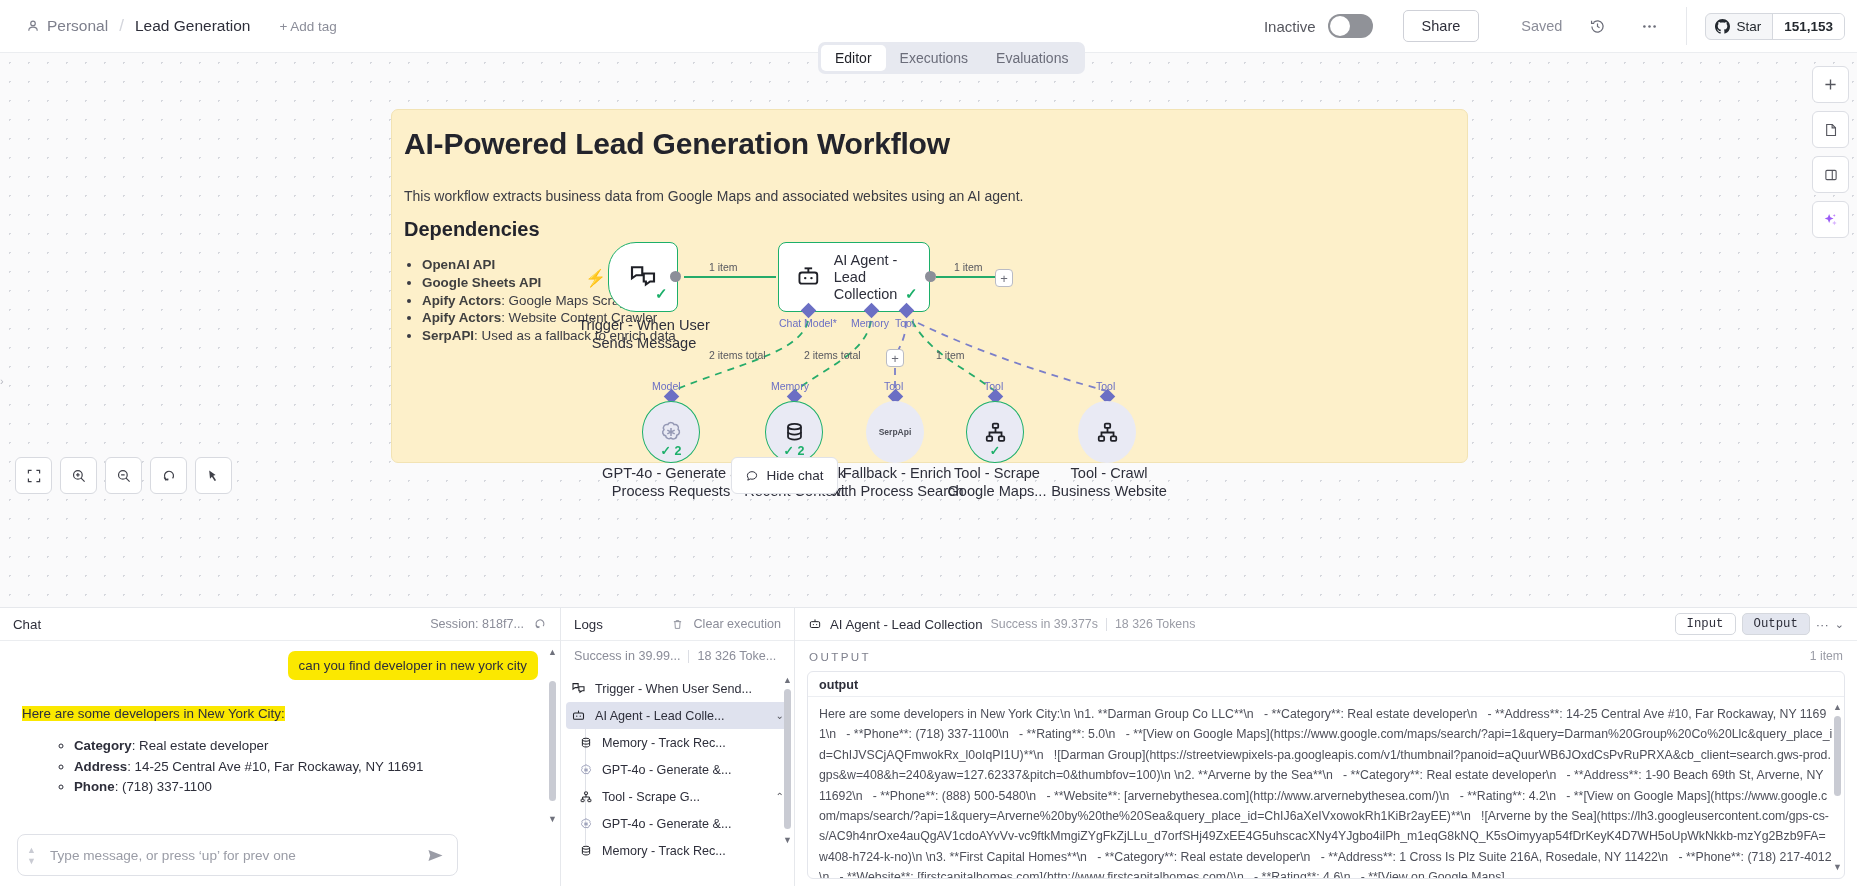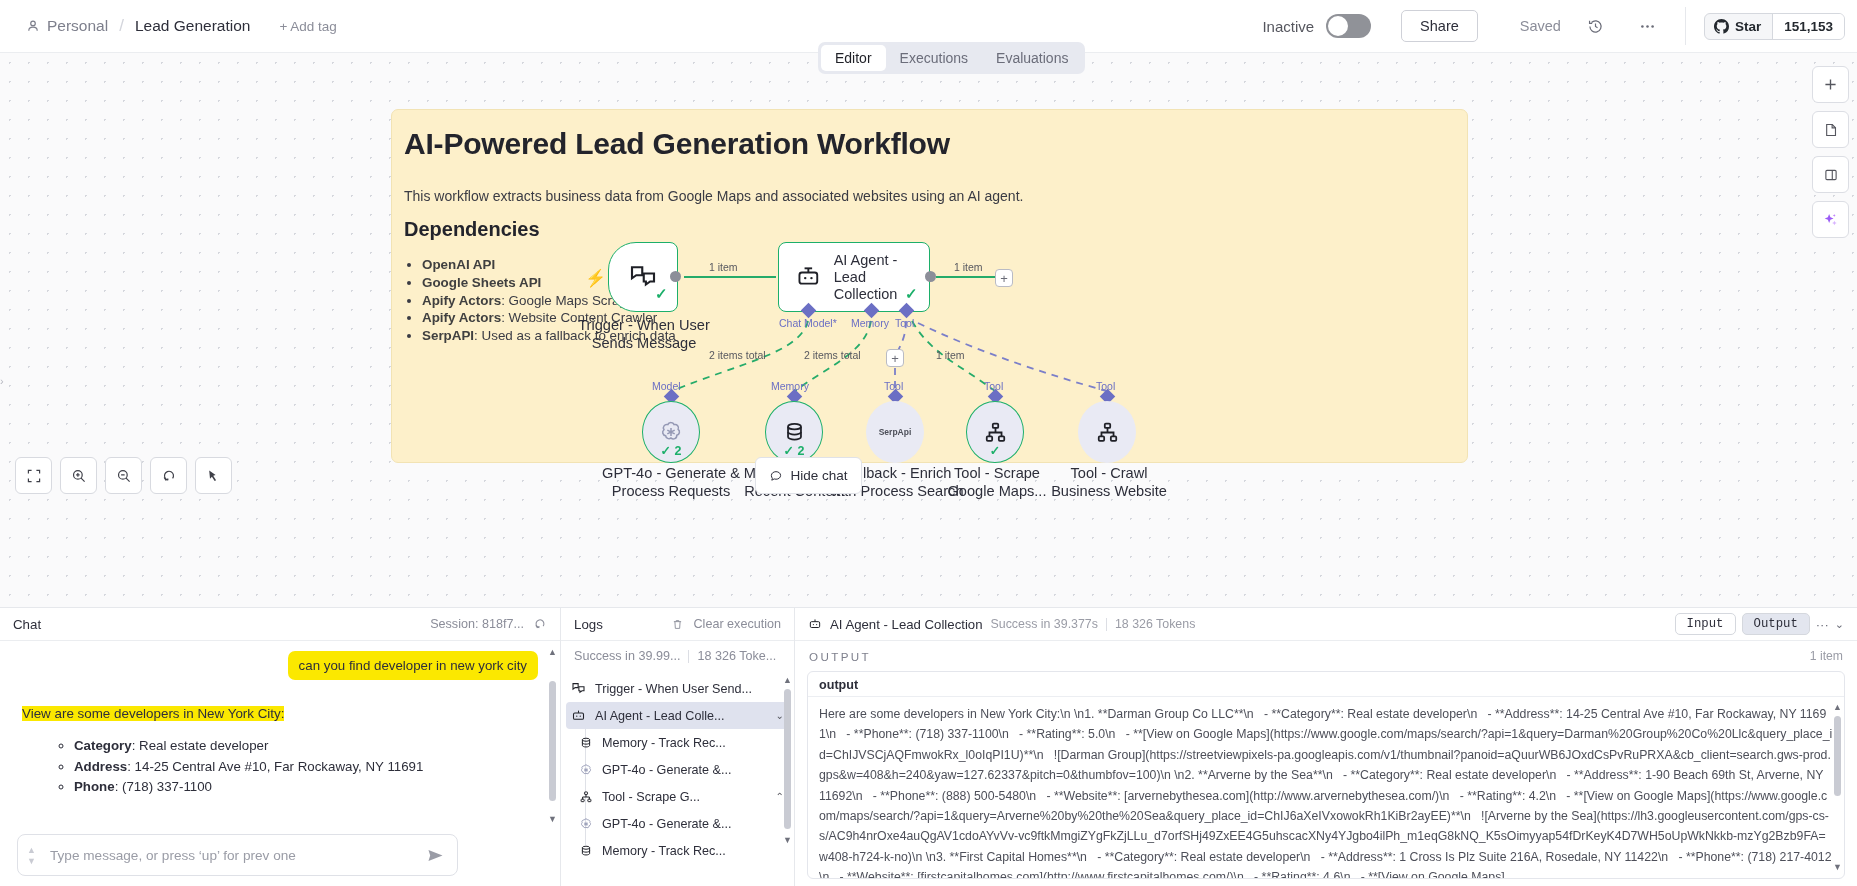--- a/index.html
+++ b/index.html
@@ -23,21 +23,21 @@
   .inactive-lbl{ color:#55565e; font-size:15px; margin-right:12px;}
   .toggle{ width:45px; height:24px; border-radius:12px; background:#909298; position:relative; cursor:pointer; }
   .toggle .knob{ position:absolute; left:2px; top:2px; width:20px; height:20px; border-radius:50%; background:#fff; }
   .share-btn{ margin-left:30px; border:1px solid #cfd1d8; border-radius:5px; padding:7px 18px;
       font-size:14.5px; color:#2d2e3a; background:#fff; cursor:pointer;}
   .saved-lbl{ color:#8b8d99; font-size:14.5px; margin-left:42px;}
   .ic-btn{ width:34px; height:34px; display:inline-flex; align-items:center; justify-content:center;
       color:#6a6c78; cursor:pointer; margin-left:18px;}
   .divider-v{ width:1px; height:38px; background:#e6e8ec; margin-left:20px; margin-right:18px;}
   .ghbtn{ display:flex; align-items:center; border:1px solid #d5d8de; border-radius:6px; overflow:hidden; background:#f5f6f8;}
-  .ghbtn .gh-star{ display:flex; align-items:center; gap:6px; padding:5px 11px 5px 9px; font-size:13.5px; color:#24292f; font-weight:700;}
+  .ghbtn .gh-star{ display:flex; align-items:center; gap:6px; padding:5px 11px 5px 9px; font-size:13.5px; color:#24292f; font-weight:400;}
   .ghbtn .gh-count{ padding:5px 11px; font-size:13.5px; color:#24292f; background:#fff; border-left:1px solid #d5d8de; font-weight:600;}
 
   
   .tabs{ position:absolute; left:818px; top:42px; display:flex; background:#e7e9f0;
       border-radius:7px; padding:3px; gap:0; z-index:6;}
   .tab{ padding:5px 14px; font-size:14px; color:#6b6d7a; border-radius:5px; cursor:pointer; }
   .tab.active{ background:#fff; color:#1f2027; font-weight:500; }
 
   
   .canvas{ position:absolute; left:0; top:53px; width:1857px; height:554px; background:#fafafb;
@@ -70,21 +70,21 @@
   .edge-lbl{ position:absolute; font-size:10.5px; color:#57585f; background:transparent; white-space:nowrap;}
   .dot{ position:absolute; width:11px; height:11px; border-radius:50%; background:#8c8e99;}
   .plusbox{ position:absolute; width:18px; height:18px; border:1px solid #b9bbc4; border-radius:4px;
      background:#fff; display:flex; align-items:center; justify-content:center; font-size:13px; color:#6a6c78; cursor:pointer;}
   .bolt{ position:absolute; color:#ff6d5a; font-size:17px;}
 
   
   .cv-tools{ position:absolute; left:15px; top:404px; display:flex; gap:8px;}
   .cv-tools .tbtn{ width:37px; height:37px; border:1px solid #d8dae0; border-radius:6px; background:#fff;
       display:flex; align-items:center; justify-content:center; color:#3f4049; cursor:pointer;}
-  .hidechat{ position:absolute; left:755px; top:404px; width:107px; height:37px; border:1px solid #e0e2e8;
+  .hidechat{ position:absolute; left:731px; top:404px; width:107px; height:37px; border:1px solid #e0e2e8;
       border-radius:6px; background:#fff; display:flex; align-items:center; justify-content:center;
       gap:7px; font-size:13.5px; color:#2d2e3a; cursor:pointer;}
   .rail{ position:absolute; right:8px; top:13px; display:flex; flex-direction:column; gap:8px; z-index:5;}
   .rail .rbtn{ width:37px; height:37px; border:1px solid #dcdee4; border-radius:6px; background:#fff;
       display:flex; align-items:center; justify-content:center; color:#55565e; cursor:pointer;}
   .lefthandle{ position:absolute; left:0px; top:322px; font-size:11px; color:#b6b8c0;}
 
   
   .bottom{ position:absolute; left:0; top:607px; width:1857px; height:279px; background:#fff; border-top:1px solid #e6e8ec; display:flex;}
   .panel{ height:279px; border-right:1px solid #e6e8ec; position:relative; background:#fff;}
@@ -413,21 +413,21 @@
                 <path d="M14.5 13A5.6 5.6 0 1 0 9 15.2"></path>
                 <path d="M4 11.8 6 15l3.2-1.4"></path>
               </svg>
           </span>
         </span>
       </div>
 
       <div class="chat-body">
         <div class="bubble-user mark">can you find developer in new york city</div>
         <div class="bot-line">
-          <span class="mark">View are some developers in New York City:</span>
+          <span class="mark">Here are some developers in New York City:</span>
         </div>
         <div class="ol">
           <ul class="ul2">
             <li><b>Category</b>: <span>Real estate developer</span></li>
             <li><b>Address</b>: <span>14-25 Central Ave #10, Far Rockaway, NY 11691</span></li>
             <li><b>Phone</b>: <span>(718) 337-1100</span></li>
           </ul>
         </div>
         <div class="vs-arrow" style="top:6px;">▲</div>
         <div class="vscroll"></div>

